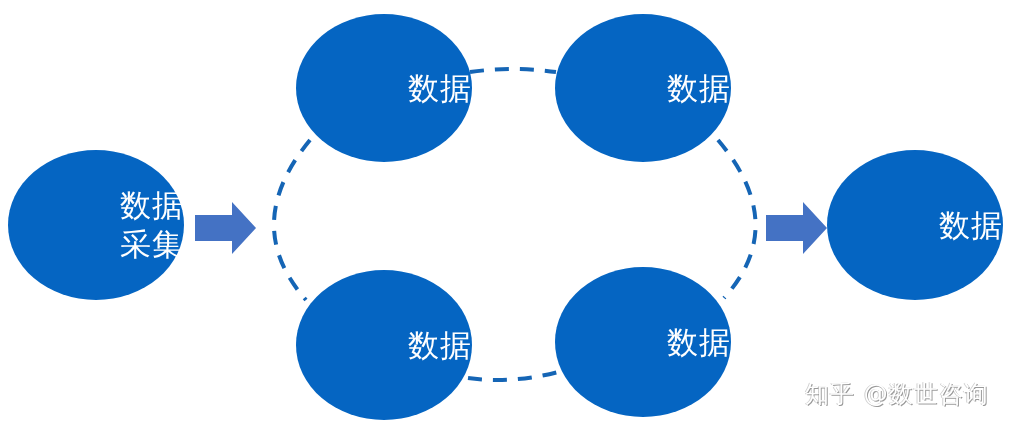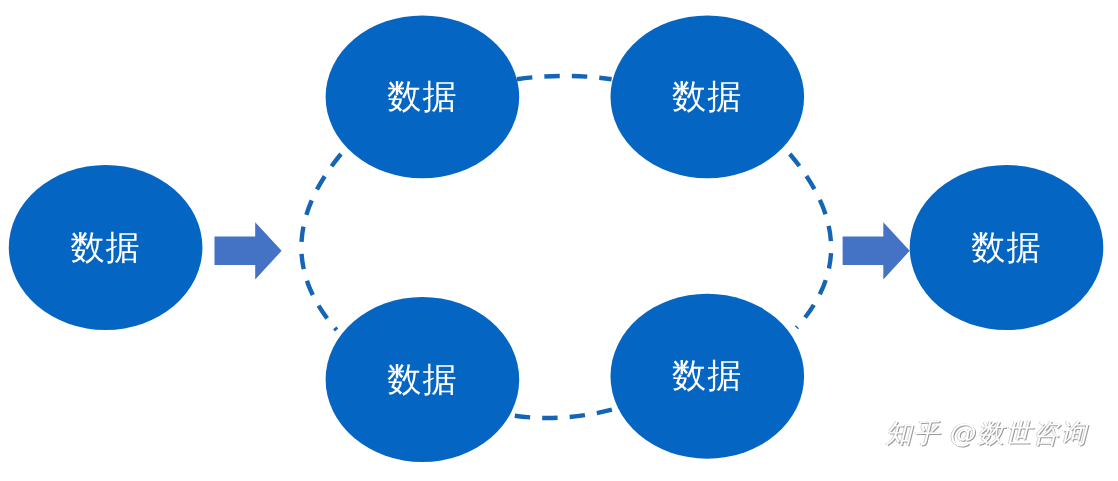--- a/index.html
+++ b/index.html
@@ -1,43 +1,44 @@
 <!DOCTYPE html>
 <html><head>
 <meta charset="utf-8">
 <style>
   html, body { margin: 0; padding: 0; background: #ffffff; }
   body { width: 1016px; height: 437px; position: relative; overflow: hidden;
          font-family: "DejaVu Sans", "Liberation Sans", sans-serif; }
   svg.canvas { position: absolute; left: 0; top: 0; }
   .node { position: absolute; border-radius: 50%; background: #0565c2;
-          display: flex; align-items: center; justify-content: center;
+          display: flex; flex-direction: column; align-items: flex-end; justify-content: center;
           color: #ffffff; font-size: 31px; line-height: 39px; letter-spacing: 1px; }
   .node span { display: block; }
   .watermark { position: absolute; left: 805px; top: 378px; font-size: 24px; color: #ffffff;
-               text-shadow: 1px 1px 0 #9a9a9a, -1px 0 0 #d0d0d0; letter-spacing: 1px; font-style: italic; }
+               text-shadow: 1px 1px 0 #9a9a9a, -1px 0 0 #d0d0d0; letter-spacing: 1px; }
 </style>
 </head>
 <body>
 
 <svg class="canvas" width="1016" height="437" viewBox="0 0 1016 437">
 
   <g fill="none" stroke="#1565b5" stroke-width="4" stroke-dasharray="14,11" stroke-linecap="butt">
     <path d="M 470 72 Q 513 66 556 72"></path>
     <path d="M 468 378 Q 512 384 558 372"></path>
     <path d="M 310 140 Q 240 225 306 300"></path>
     <path d="M 718 140 Q 790 225 724 298"></path>
   </g>
 
   <polygon fill="#4472c4" points="195,215 232,215 232,202 256,228 232,254 232,241 195,241"></polygon>
   <polygon fill="#4472c4" points="766,215 803,215 803,202 827,228 803,254 803,241 766,241"></polygon>
 </svg>
 
 <div class="node" style="left:8px; top:150px; width:176px; height:150px;">
   <span>数据</span>
+  <span>采集</span>
 </div>
 
 <div class="node" style="left:296px; top:14px; width:176px; height:148px;">
   <span>数据</span>
 </div>
 
 <div class="node" style="left:555px; top:14px; width:176px; height:148px;">
   <span>数据</span>
 </div>
 

